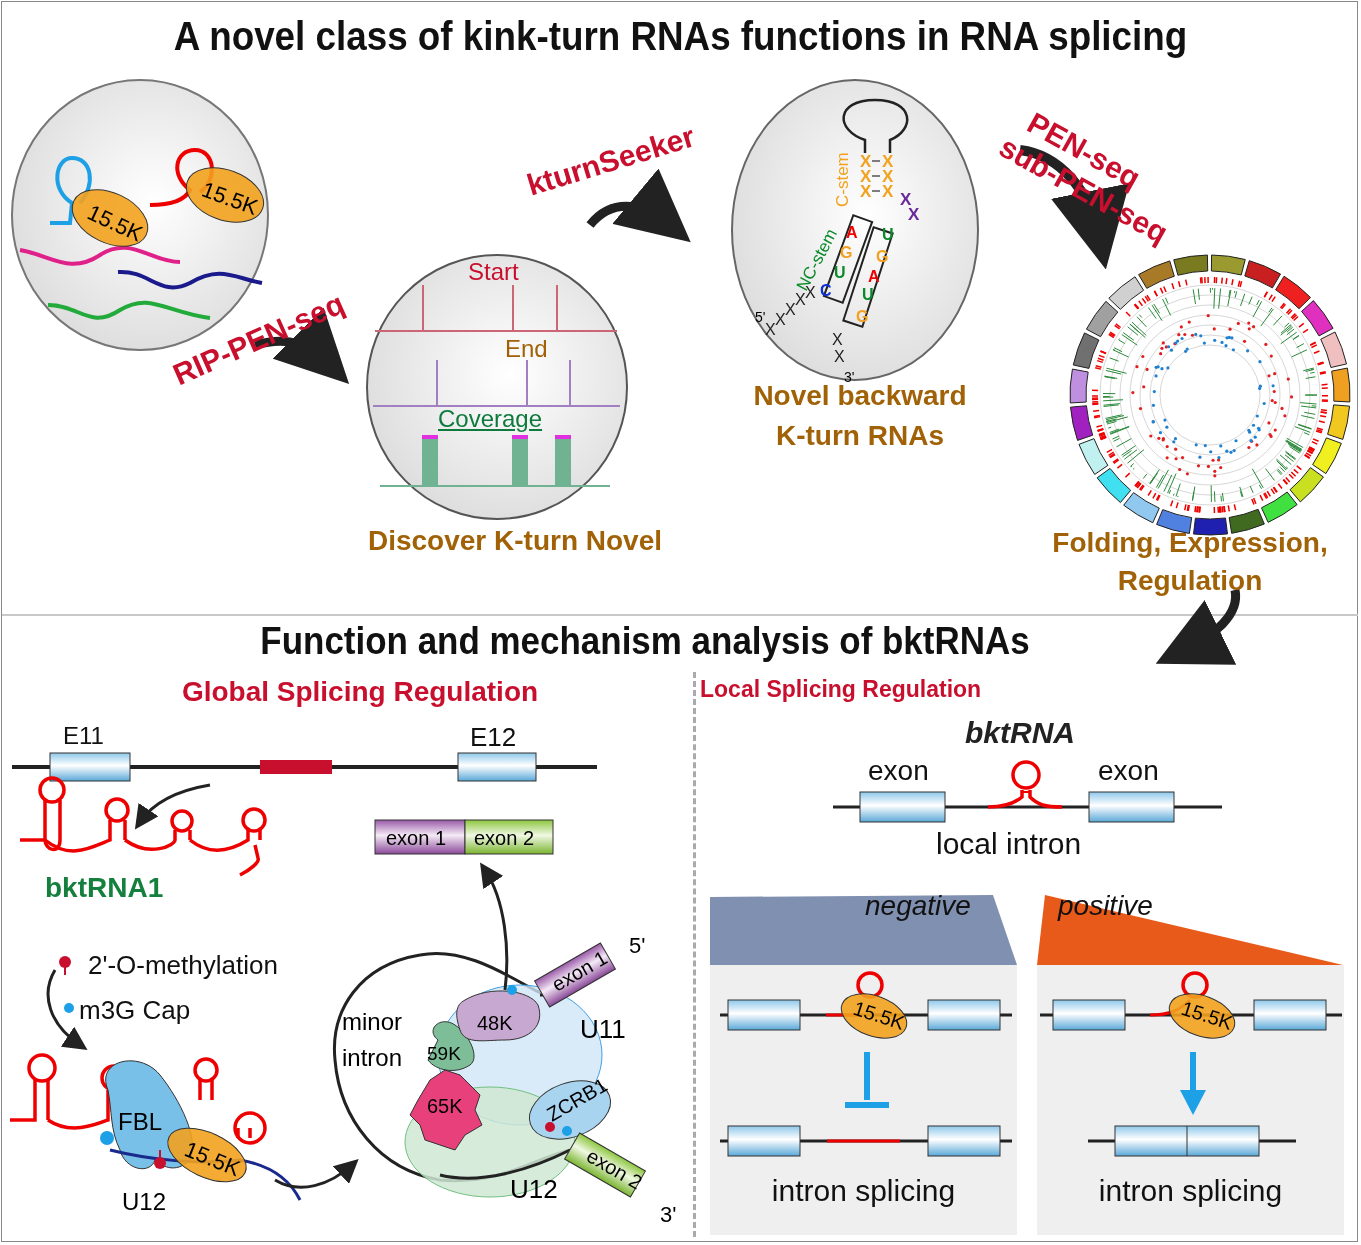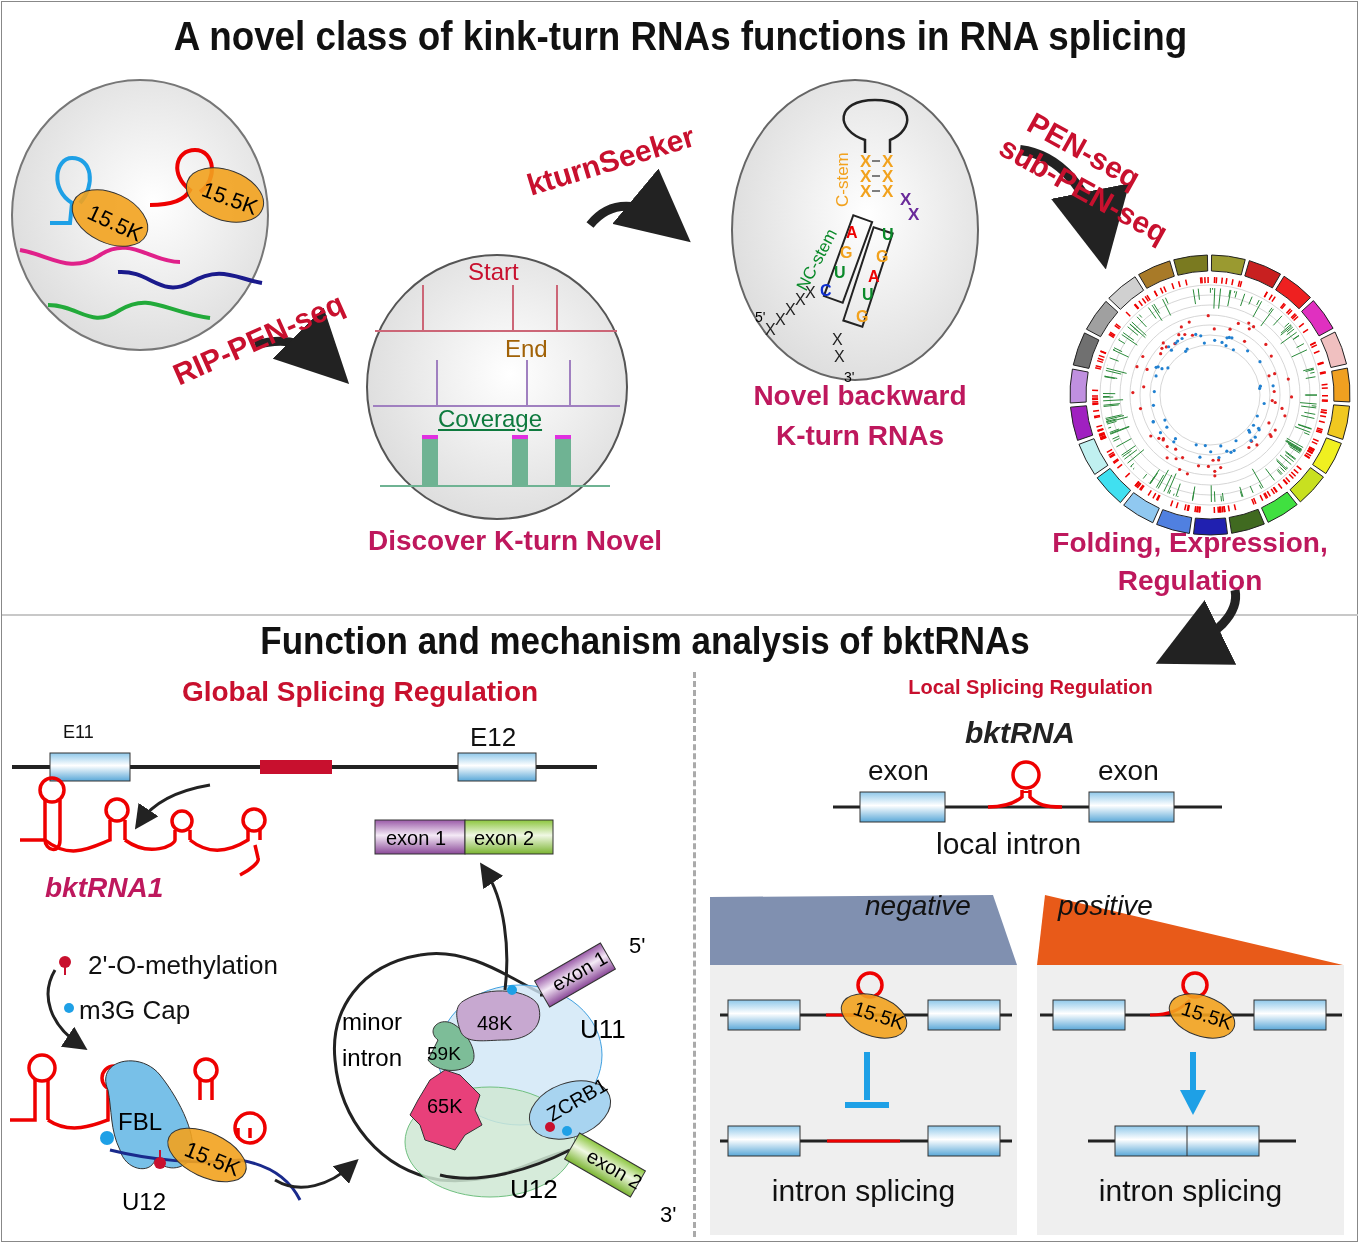--- a/index.html
+++ b/index.html
@@ -8,21 +8,21 @@
   .frame { position:absolute; left:1px; top:1px; width:1357px; height:1241px;
            border:1px solid #888; box-sizing:border-box; }
   .hdiv { position:absolute; left:2px; top:614px; width:1356px; height:0; border-top:2px solid #c8c8c8; }
   .vdiv { position:absolute; left:693px; top:672px; height:565px; width:0; border-left:3px dashed #aaa; }
   .title { position:absolute; font-weight:bold; color:#111; white-space:nowrap; text-align:center; }
   .t1 { left:0; width:1361px; top:14px; font-size:40px; transform:scaleX(0.92); }
   .t2 { left:0; width:1290px; top:620px; font-size:38px; transform:scaleX(0.92); }
   .lbl { position:absolute; white-space:nowrap; }
   .bold { font-weight:bold; }
   .red { color:#c8102e; }
-  .cap { font-size:28px; font-weight:bold; text-align:center; color:#be185d; }
+  .cap { font-size:28px; font-weight:bold; text-align:center; color:#a16207; }
   svg { position:absolute; left:0; top:0; overflow:visible; }
   .rot { transform-origin:left top; }
 </style>
 </head>
 <body>
 
 <div class="frame"></div>
 <div class="hdiv"></div>
 <div class="vdiv"></div>
 
@@ -729,27 +729,27 @@
 <div class="lbl" style="left:438px;top:405px;font-size:24px;color:#0e7a3e;text-decoration:underline;">Coverage</div>
 <div class="lbl cap" style="left:330px;top:525px;width:370px;">Discover K-turn Novel</div>
 
 <div class="lbl cap" style="left:700px;top:380px;width:320px;">Novel backward</div>
 <div class="lbl cap" style="left:700px;top:420px;width:320px;">K-turn RNAs</div>
 
 <div class="lbl cap" style="left:1020px;top:527px;width:340px;">Folding, Expression,</div>
 <div class="lbl cap" style="left:1020px;top:565px;width:340px;">Regulation</div>
 
 <div class="lbl bold red" style="left:0;width:720px;top:676px;font-size:28px;text-align:center;">Global Splicing Regulation</div>
-<div class="lbl" style="left:63px;top:722px;font-size:18px;">E11</div>
+<div class="lbl" style="left:63px;top:722px;font-size:24px;">E11</div>
 <div class="lbl" style="left:470px;top:722px;font-size:26px;">E12</div>
-<div class="lbl bold red" style="left:45px;top:872px;font-size:28px;color:#be185d;font-style:italic;">bktRNA1</div>
+<div class="lbl bold red" style="left:45px;top:872px;font-size:28px;color:#15803d;">bktRNA1</div>
 <div class="lbl" style="left:88px;top:950px;font-size:26px;">2'-O-methylation</div>
 <div class="lbl" style="left:79px;top:995px;font-size:26px;">m3G Cap</div>
 
-<div class="lbl bold red" style="left:700px;width:661px;top:676px;font-size:20px;text-align:center;">Local Splicing Regulation</div>
+<div class="lbl bold red" style="left:700px;width:661px;top:676px;font-size:23px;">Local Splicing Regulation</div>
 <div class="lbl bold" style="left:965px;top:716px;font-size:30px;font-style:italic;color:#222;">bktRNA</div>
 <div class="lbl" style="left:868px;top:755px;font-size:28px;">exon</div>
 <div class="lbl" style="left:1098px;top:755px;font-size:28px;">exon</div>
 <div class="lbl" style="left:936px;top:827px;font-size:30px;">local intron</div>
 <div class="lbl" style="left:865px;top:890px;font-size:28px;font-style:italic;">negative</div>
 <div class="lbl" style="left:1058px;top:890px;font-size:28px;font-style:italic;">positive</div>
 <div class="lbl" style="left:710px;width:307px;top:1174px;font-size:30px;text-align:center;">intron splicing</div>
 <div class="lbl" style="left:1037px;width:307px;top:1174px;font-size:30px;text-align:center;">intron splicing</div>
 
 </body></html>

